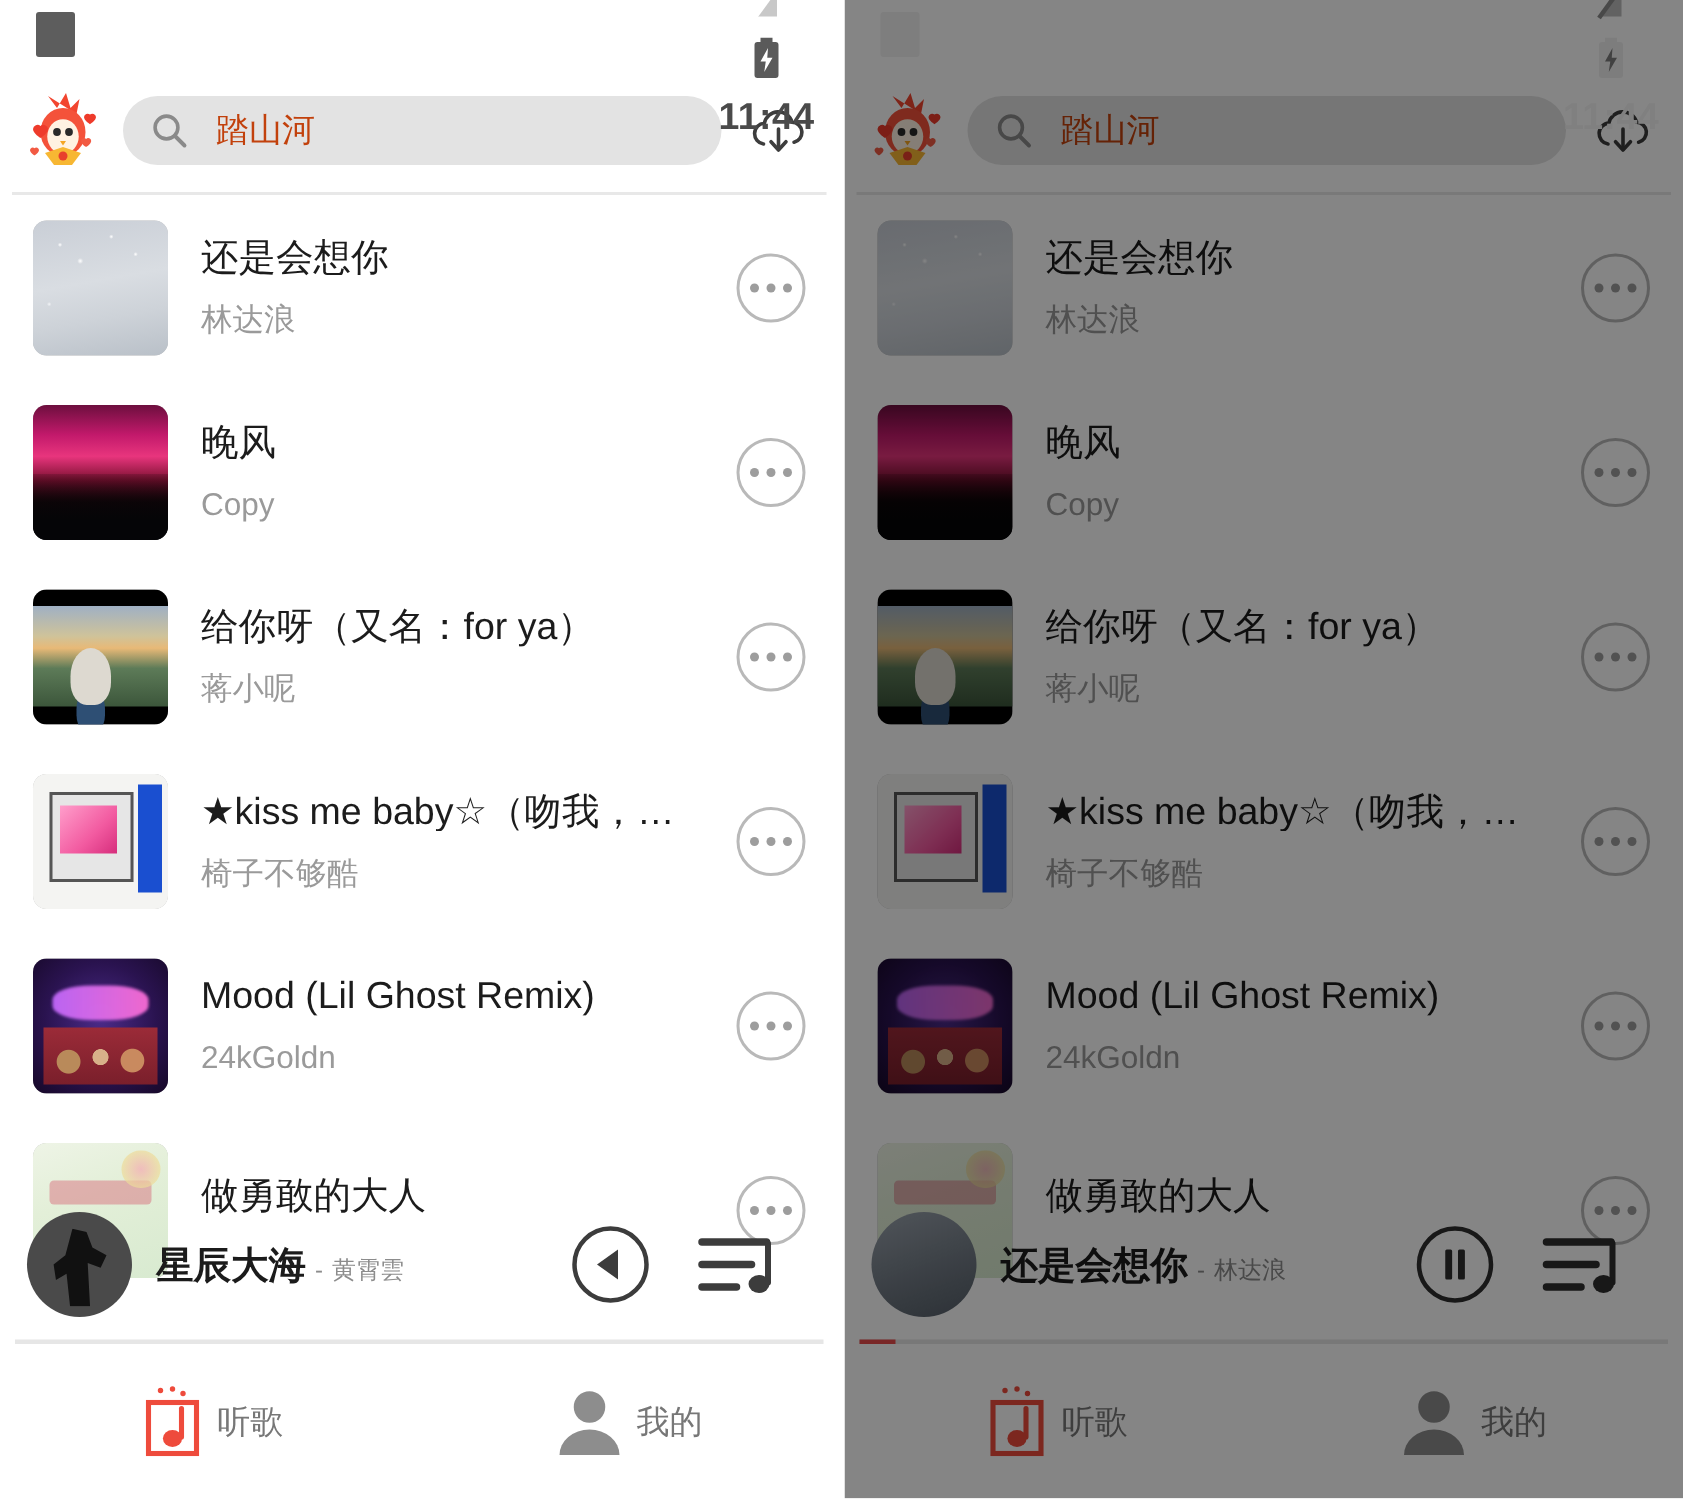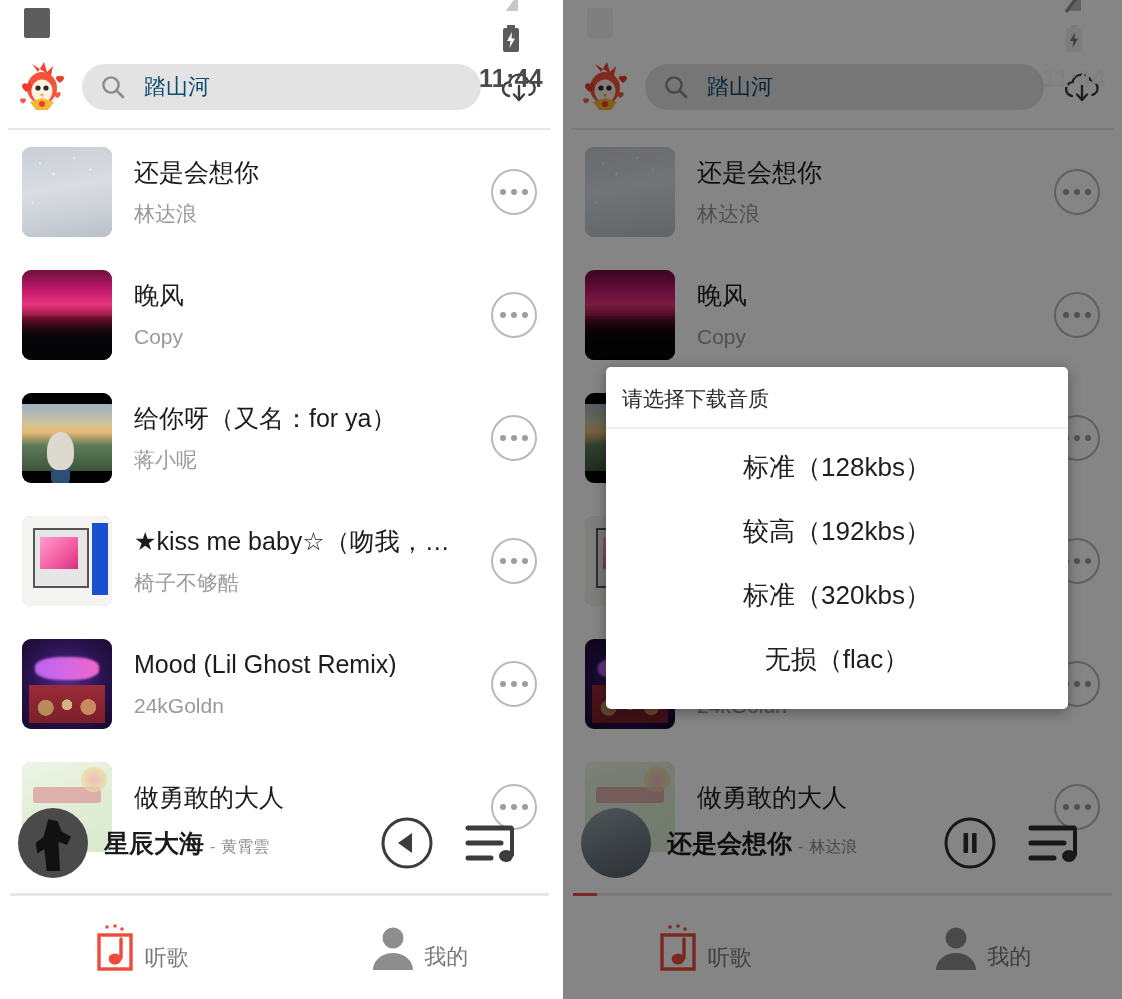--- a/index.html
+++ b/index.html
@@ -35,21 +35,21 @@
 
   
   .header {
     height:82px; display:flex; align-items:center; padding:0 14px; gap:12px;
   }
   .logo { width:56px; height:58px; flex:0 0 56px; position:relative; }
   .searchbar {
     flex:1; height:46px; background:#e3e3e3; border-radius:23px;
     display:flex; align-items:center; padding:0 18px; gap:18px;
   }
-  .search-val { font-size:22px; color:#0c4a6e; }
+  .search-val { font-size:22px; color:#c2410c; }
   .dl-icon { width:52px; flex:0 0 52px; display:flex; justify-content:center; align-items:center; }
 
   .hdr-divider { height:2px; background:#e8e8e8; margin:0 8px; }
 
   
   .songlist { position:relative; }
   .song-row {
     height:123px; display:flex; align-items:center; padding:0 22px; gap:22px;
     position:relative;
   }
@@ -155,21 +155,21 @@
   .mp-controls { display:flex; align-items:center; gap:30px; padding-right:18px; }
 
   .nav-divider { position:absolute; left:10px; right:10px; bottom:103px; height:3px; background:#e6e6e6; z-index:21; }
   .nav-divider .progress { position:absolute; left:0; top:0; height:3px; width:0; background:#e94b4b; }
 
   
   .bottomnav {
     position:absolute; left:0; right:0; bottom:0; height:103px;
     display:flex; align-items:center; z-index:22; background:#fff;
   }
-  .nav-item { flex:1; display:flex; align-items:flex-end; justify-content:center; gap:8px; }
+  .nav-item { flex:1; display:flex; align-items:center; justify-content:center; gap:8px; }
   .nav-label { font-size:22px; color:#777; }
   .nav-label.active { color:#777; }
 
   
   .dialog {
     position:absolute; z-index:60;
     left:43px; top:367px; width:462px;
     background:#fff; border-radius:5px;
     box-shadow:0 3px 14px rgba(0,0,0,.35);
     overflow:hidden;
@@ -615,27 +615,17 @@
               <circle cx="23" cy="14" r="10.5" fill="#8d8d8d"></circle>
               <path d="M3 46 a20 17 0 0 1 40 0 Z" fill="#8d8d8d"></path>
             </svg>
           </span>
           <span class="nav-label">我的</span>
         </div>
       </div>
 
       <div class="scrim"></div>
 
-      <div class="dialog">
-        <div class="dlg-title">请选择下载音质</div>
-        <div class="dlg-sep"></div>
-        <div class="dlg-list">
-          <div class="dlg-item">标准（128kbs）</div>
-          <div class="dlg-item">较高（192kbs）</div>
-          <div class="dlg-item">标准（320kbs）</div>
-          <div class="dlg-item">无损（flac）</div>
-        </div>
-      </div>
 
     </div>
   </div>
 
 </div>
 
 </body></html>

